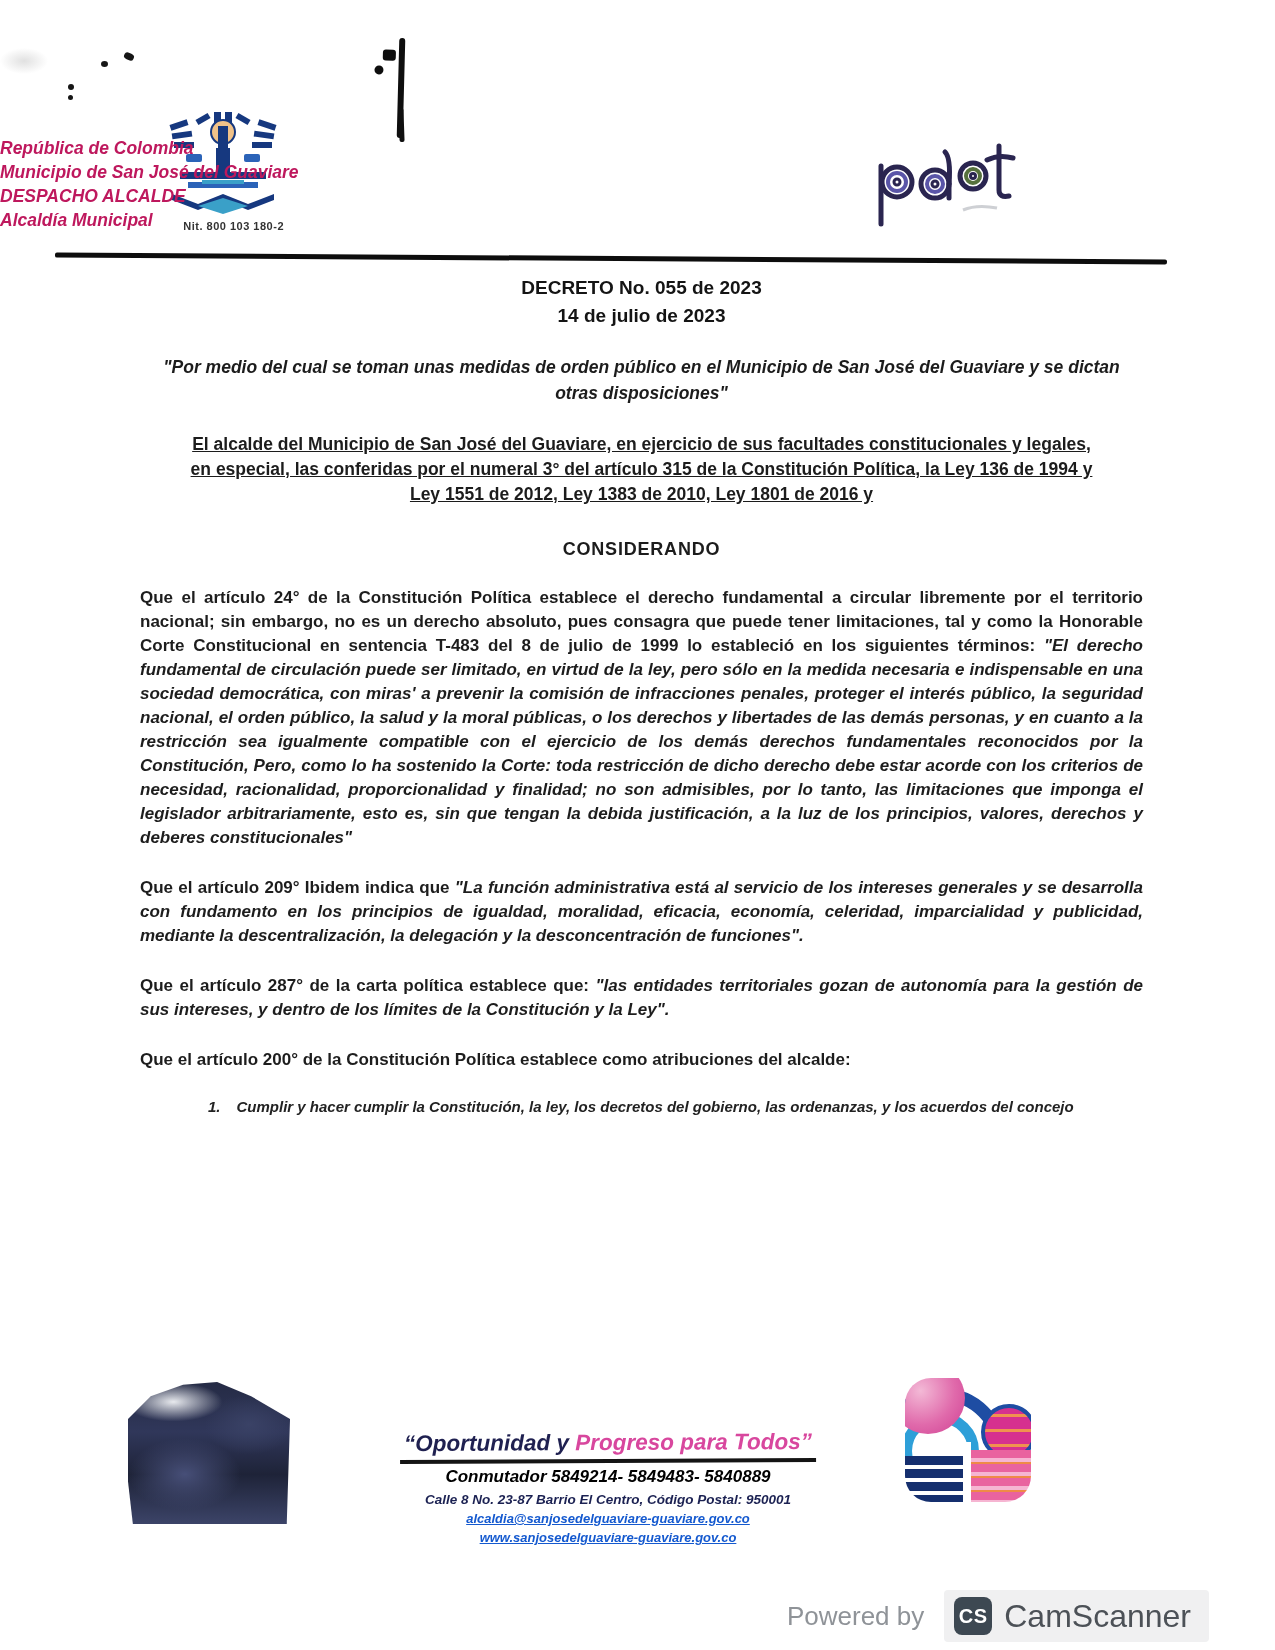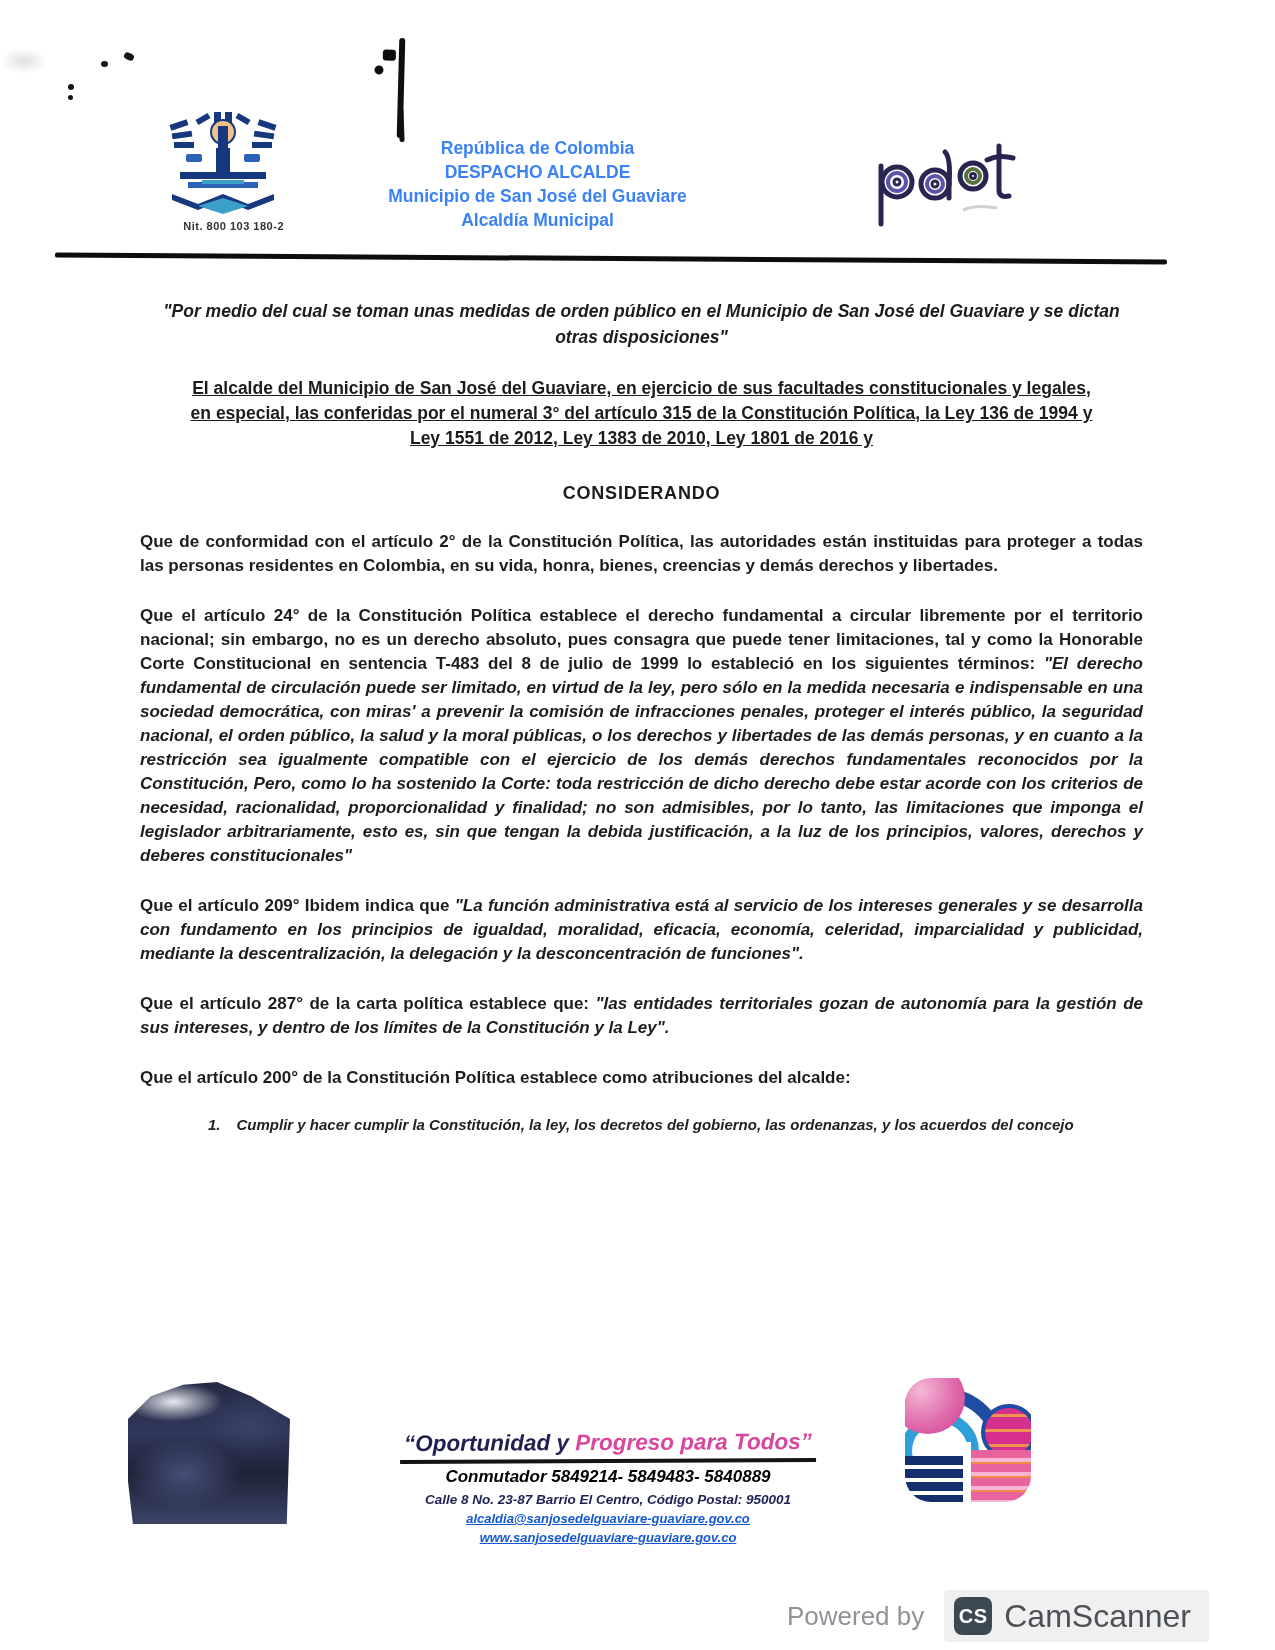--- a/index.html
+++ b/index.html
@@ -14,22 +14,22 @@
   .smudge{position:absolute;background:radial-gradient(closest-side,#d9d9d9,transparent);opacity:.8;}
   .tear{position:absolute;left:398px;top:38px;width:6px;height:100px;background:#0e0e0e;
         border-radius:3px;transform:rotate(1.5deg);}
   .tear:before{content:"";position:absolute;left:-16px;top:12px;width:13px;height:11px;background:#0e0e0e;border-radius:3px;}
   .tear:after{content:"";position:absolute;left:-24px;top:28px;width:9px;height:9px;background:#0e0e0e;border-radius:50%;}
   .tear2{position:absolute;left:399px;top:108px;width:5px;height:34px;background:#101010;border-radius:2px;transform:rotate(-2deg);}
 
   
   .crest{position:absolute;left:158px;top:110px;width:126px;text-align:right;}
   .crest .nit{font-size:11px;font-weight:700;color:#333;letter-spacing:.5px;margin-top:2px;}
-  .org{position:absolute;left:0;right:200px;top:136px;text-align:center;
-       font-weight:700;font-size:17.5px;line-height:24px;color:#3b82f6;}
+  .org{position:absolute;left:0;right:200px;top:136px;text-align:left;
+       font-weight:700;font-style:italic;font-size:17.5px;line-height:24px;color:#be185d;}
   .pdet{position:absolute;right:258px;top:138px;}
   .rule{position:absolute;left:55px;right:108px;top:256px;height:5px;background:#0d0d0d;transform:rotate(0.35deg);border-radius:2px;}
 
   
   .main{position:absolute;left:140px;right:132px;top:274px;}
   .doc-title{ text-align:center;font-weight:700;font-size:19px;line-height:28px;color:#141414;}
   .subject{margin-top:24px;text-align:center;font-weight:700;font-style:italic;font-size:17.5px;line-height:26px;}
   .preamble{margin:26px auto 0;max-width:905px;text-align:center;font-weight:700;font-size:17.5px;line-height:25px;text-decoration:underline;}
   .considerando{margin-top:32px;text-align:center;font-weight:700;font-size:18px;letter-spacing:.8px;}
   .para{margin:26px 0 0;text-align:justify;font-weight:700;font-size:17px;line-height:24px;color:#1d1d1d;}
@@ -122,22 +122,22 @@
       <rect x="40" y="70" width="42" height="4" fill="#3aa0c8"></rect>
 
       <path d="M10 84 L36 94 L61 84 L86 94 L112 84 L112 90 L86 100 L61 90 L36 100 L10 90 Z" fill="#16387f"></path>
       <path d="M36 96 L61 88 L86 96 L61 104 Z" fill="#3aa0c8"></path>
     </svg>
     <div class="nit">Nit. 800 103 180-2</div>
   </div>
 
   <div class="org">
     <div>República de Colombia</div>
+    <div>Municipio de San José del Guaviare</div>
     <div>DESPACHO ALCALDE</div>
-    <div>Municipio de San José del Guaviare</div>
     <div>Alcaldía Municipal</div>
   </div>
 
   <div class="pdet">
     <svg width="150" height="92" viewBox="0 0 150 92">
       <g fill="none" stroke="#2a2550" stroke-width="5" stroke-linecap="round">
 
         <path d="M14 28 L14 86"></path>
         <circle cx="30" cy="44" r="15"></circle>
         <circle cx="30" cy="44" r="9" stroke="#5a55a8" stroke-width="4"></circle>
@@ -156,28 +156,31 @@
         <path d="M132 8 L132 52 Q132 60 142 58"></path>
         <path d="M120 22 Q132 16 146 20"></path>
       </g>
       <path d="M96 72 q14 -6 34 -2" fill="none" stroke="#b9bcc2" stroke-width="3" opacity=".7"></path>
     </svg>
   </div>
 
   <div class="rule"></div>
 
   <div class="main">
+    <div class="doc-title">
+      <div>DECRETO No. 055 de 2023</div>
+      <div>14 de julio de 2023</div>
+    </div>
 
     <p class="subject">"Por medio del cual se toman unas medidas de orden público en el Municipio de San José del Guaviare y se dictan otras disposiciones"</p>
 
     <p class="preamble">El alcalde del Municipio de San José del Guaviare, en ejercicio de sus facultades constitucionales y legales, en especial, las conferidas por el numeral 3° del artículo 315 de la Constitución Política, la Ley 136 de 1994 y Ley 1551 de 2012, Ley 1383 de 2010, Ley 1801 de 2016 y</p>
 
     <div class="considerando">CONSIDERANDO</div>
 
-    <p class="para"><span>Que de conformidad con el artículo 2° de la Constitución Política, las autoridades están instituidas para proteger a todas las personas residentes en Colombia, en su vida, honra, bienes, creencias y demás derechos y libertades.</span><span class="q"></span></p>
 
     <p class="para"><span>Que el artículo 24° de la Constitución Política establece el derecho fundamental a circular libremente por el territorio nacional; sin embargo, no es un derecho absoluto, pues consagra que puede tener limitaciones, tal y como la Honorable Corte Constitucional en sentencia T-483 del 8 de julio de 1999 lo estableció en los siguientes términos: </span><span class="q">"El derecho fundamental de circulación puede ser limitado, en virtud de la ley, pero sólo en la medida necesaria e indispensable en una sociedad democrática, con miras' a prevenir la comisión de infracciones penales, proteger el interés público, la seguridad nacional, el orden público, la salud y la moral públicas, o los derechos y libertades de las demás personas, y en cuanto a la restricción sea igualmente compatible con el ejercicio de los demás derechos fundamentales reconocidos por la Constitución, Pero, como lo ha sostenido la Corte: toda restricción de dicho derecho debe estar acorde con los criterios de necesidad, racionalidad, proporcionalidad y finalidad; no son admisibles, por lo tanto, las limitaciones que imponga el legislador arbitrariamente, esto es, sin que tengan la debida justificación, a la luz de los principios, valores, derechos y deberes constitucionales"</span></p>
 
     <p class="para"><span>Que el artículo 209° Ibidem indica que </span><span class="q">"La función administrativa está al servicio de los intereses generales y se desarrolla con fundamento en los principios de igualdad, moralidad, eficacia, economía, celeridad, imparcialidad y publicidad, mediante la descentralización, la delegación y la desconcentración de funciones".</span></p>
 
     <p class="para"><span>Que el artículo 287° de la carta política establece que: </span><span class="q">"las entidades territoriales gozan de autonomía para la gestión de sus intereses, y dentro de los límites de la Constitución y la Ley".</span></p>
 
     <p class="para"><span>Que el artículo 200° de la Constitución Política establece como atribuciones del alcalde:</span><span class="q"></span></p>
 
     <div class="list">

